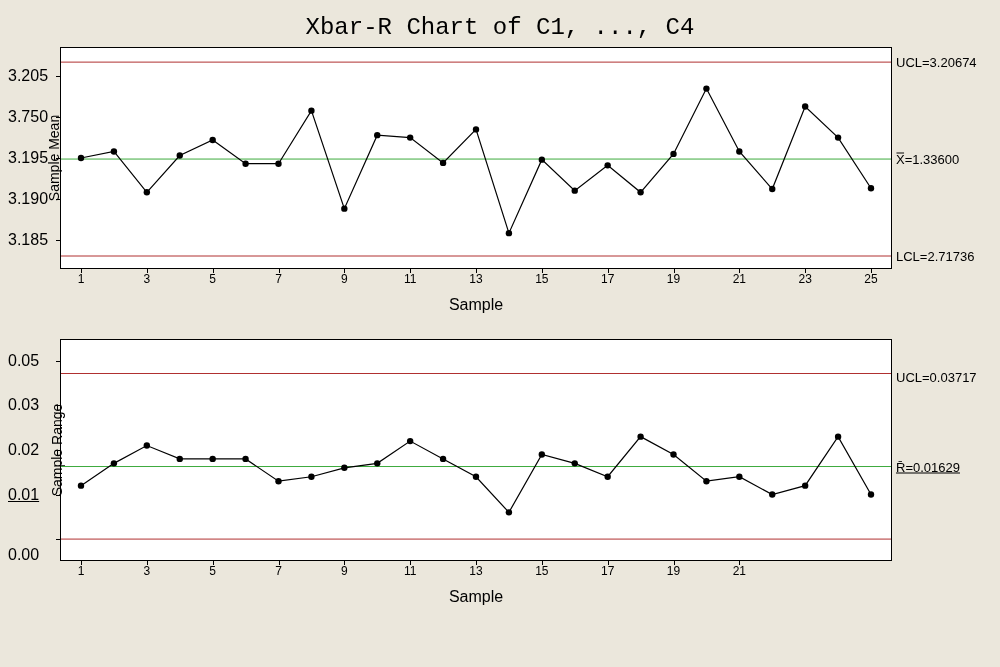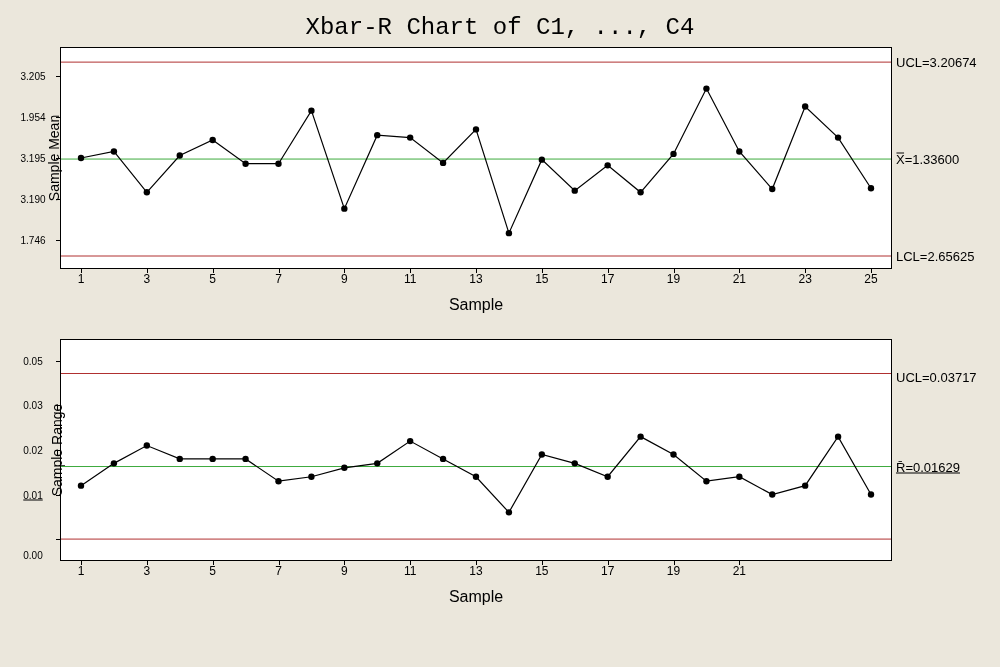--- a/index.html
+++ b/index.html
@@ -47,23 +47,23 @@
   .xaxis-label {
     position: absolute;
     bottom: -46px;
     left: 50%;
     transform: translateX(-50%);
     font-size: 16px;
   }
   .ytick {
     position: absolute;
     right: 833px;
-    font-size: 10px;
+    font-size: 16px;
     transform: translateY(-50%);
-    text-align: center;
+    text-align: left;
     width: 50px;
   }
   .ytick-mark {
     position: absolute;
     left: -5px;
     width: 5px;
     height: 1px;
     background: #000;
   }
   .xtick {
@@ -131,27 +131,27 @@
         <circle class="data-point" cx="546.6666666666666" cy="117.34999999999737" r="3.2"></circle>
         <circle class="data-point" cx="579.5833333333334" cy="144.29999999999984" r="3.2"></circle>
         <circle class="data-point" cx="612.5" cy="105.91666666666531" r="3.2"></circle>
         <circle class="data-point" cx="645.4166666666666" cy="40.58333333333197" r="3.2"></circle>
         <circle class="data-point" cx="678.3333333333334" cy="103.46666666666377" r="3.2"></circle>
         <circle class="data-point" cx="711.25" cy="141.03333333333353" r="3.2"></circle>
         <circle class="data-point" cx="744.1666666666666" cy="58.55000000000027" r="3.2"></circle>
         <circle class="data-point" cx="777.0833333333334" cy="89.58333333333377" r="3.2"></circle>
         <circle class="data-point" cx="810" cy="140.21666666666513" r="3.2"></circle>
       </svg>
-  <div class="ytick" style="top: 191.667px;">1.746</div>
+  <div class="ytick" style="top: 191.667px;">3.185</div>
       <div class="ytick-mark" style="top: 191.667px;"></div>
       <div class="ytick" style="top: 150.833px;">3.190</div>
       <div class="ytick-mark" style="top: 150.833px;"></div>
       <div class="ytick" style="top: 110px;">3.195</div>
       <div class="ytick-mark" style="top: 110px;"></div>
-      <div class="ytick" style="top: 69.1667px;">1.954</div>
+      <div class="ytick" style="top: 69.1667px;">3.750</div>
       <div class="ytick-mark" style="top: 69.1667px;"></div>
       <div class="ytick" style="top: 28.3333px;">3.205</div>
       <div class="ytick-mark" style="top: 28.3333px;"></div>
       <div class="xtick" style="left: 20px;">1</div>
       <div class="xtick-mark" style="left: 20px; top: 220px;"></div>
       <div class="xtick" style="left: 85.8333px;">3</div>
       <div class="xtick-mark" style="left: 85.8333px; top: 220px;"></div>
       <div class="xtick" style="left: 151.667px;">5</div>
       <div class="xtick-mark" style="left: 151.667px; top: 220px;"></div>
       <div class="xtick" style="left: 217.5px;">7</div>
@@ -169,21 +169,21 @@
       <div class="xtick" style="left: 612.5px;">19</div>
       <div class="xtick-mark" style="left: 612.5px; top: 220px;"></div>
       <div class="xtick" style="left: 678.333px;">21</div>
       <div class="xtick-mark" style="left: 678.333px; top: 220px;"></div>
       <div class="xtick" style="left: 744.167px;">23</div>
       <div class="xtick-mark" style="left: 744.167px; top: 220px;"></div>
       <div class="xtick" style="left: 810px;">25</div>
       <div class="xtick-mark" style="left: 810px; top: 220px;"></div>
       <div class="limit-label" style="top: 14.1233px;">UCL=3.20674</div>
       <div class="limit-label" style="top: 111.062px;">X̿=1.33600</div>
-      <div class="limit-label" style="top: 208px;">LCL=2.65625</div>
+      <div class="limit-label" style="top: 208px;">LCL=2.71736</div>
     </div>
 </div>
 
 <div class="chart-wrap">
   <div class="plot-area bottom" id="plot1">
     <div class="yaxis-label">Sample Range</div>
     <div class="xaxis-label">Sample</div>
     <svg class="plot-svg" id="svg1" viewBox="0 0 830 220" preserveAspectRatio="none">
         <line class="ucl-line" x1="0" y1="33.51545454545454" x2="830" y2="33.51545454545454"></line>
         <line class="lcl-line" x1="0" y1="199.0909090909091" x2="830" y2="199.0909090909091"></line>

